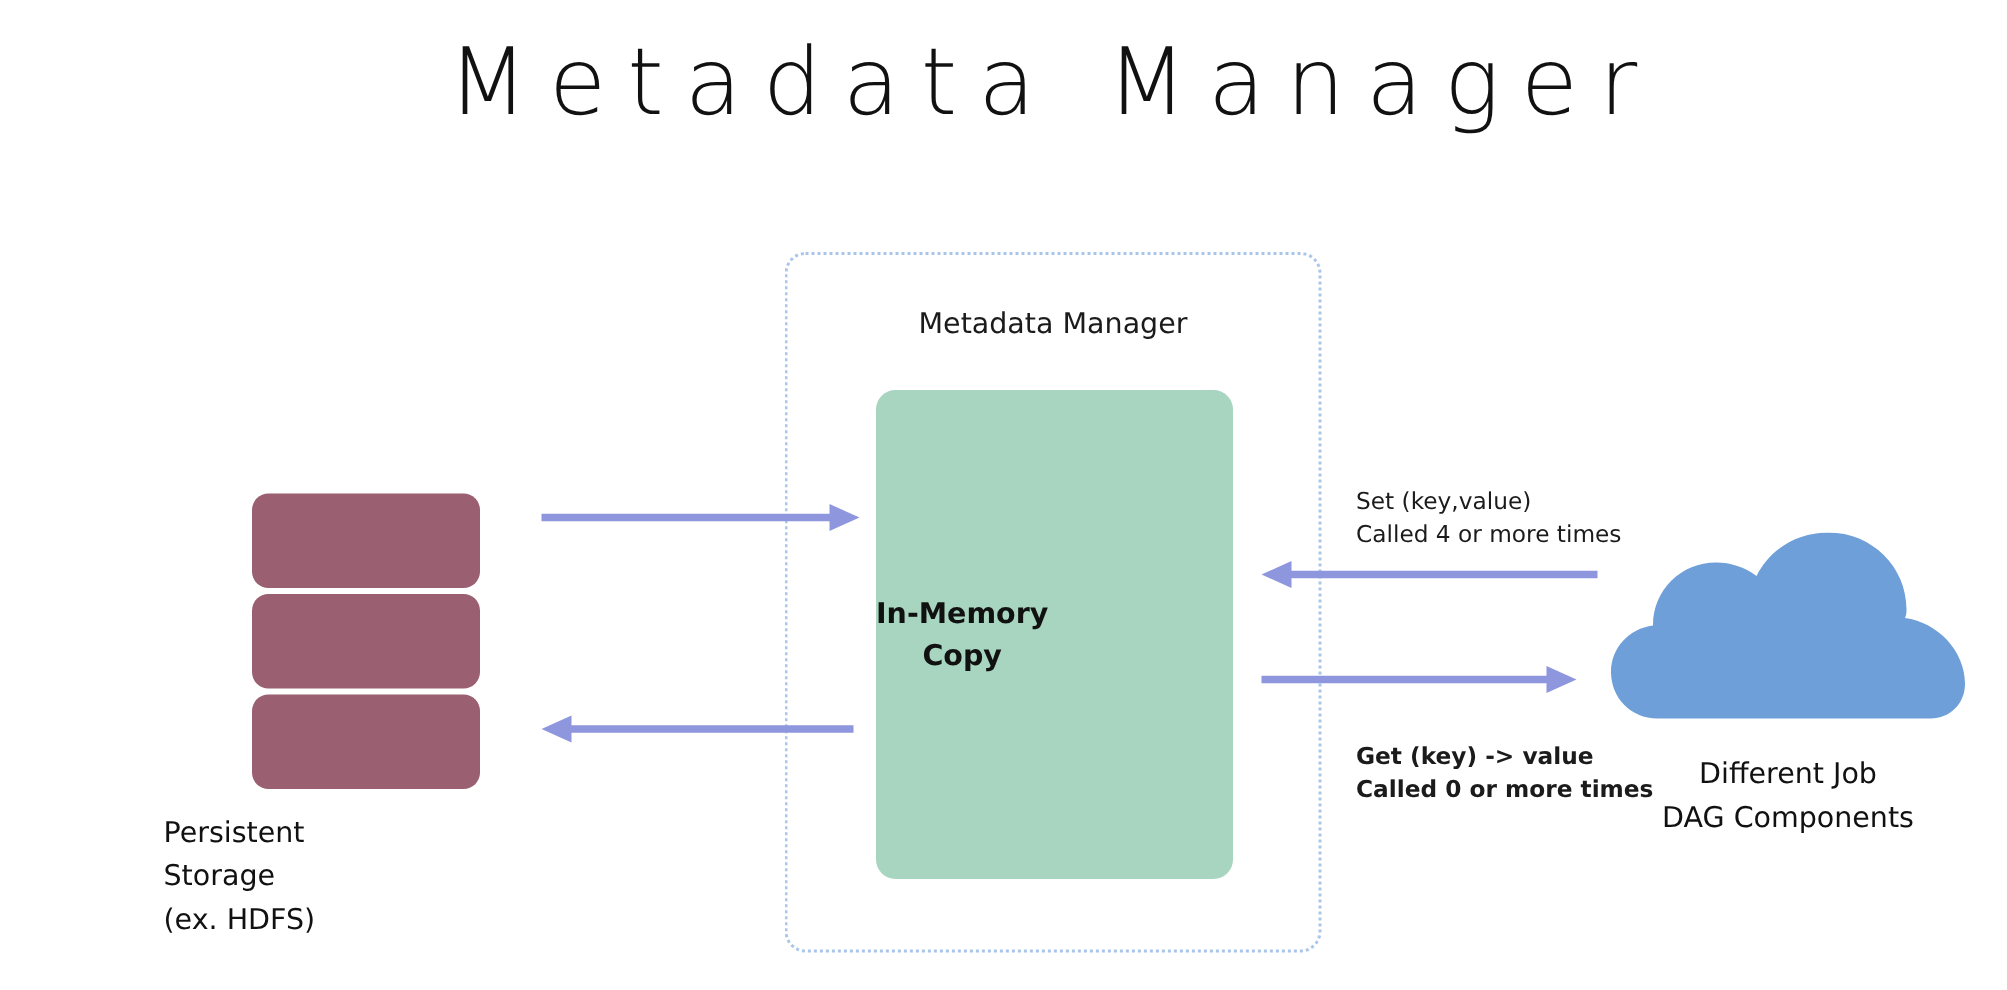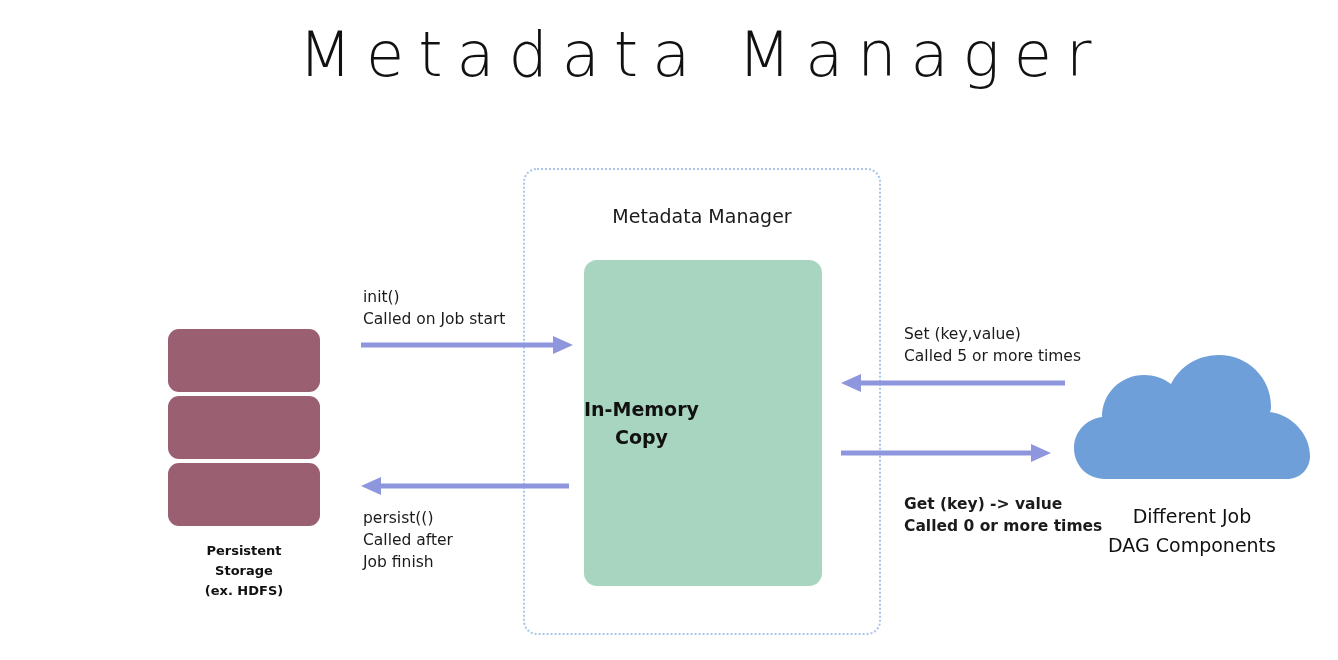--- a/index.html
+++ b/index.html
@@ -89,23 +89,23 @@
   }
   #storage-slab-1 { top: 329px; }
   #storage-slab-2 { top: 396px; }
   #storage-slab-3 { top: 463px; }
 
   #storage-label {
     position: absolute;
     left: 76px;
     top: 541px;
     width: 270px;
-    text-align: center;
-    font-size: 13px;
-    font-weight: 700;
+    text-align: left;
+    font-size: 19px;
+    font-weight: 400;
     color: #111111;
     line-height: 1.52;
     white-space: pre-line;
   }
 
   
   #cloud-shape {
     position: absolute;
     left: 1041px;
     top: 355px;
@@ -178,37 +178,32 @@
              C197 53 197 55 196 57
              C218 60 236 79 236 101 C236 114 226 124 213 124 Z" fill="#6f9fd8"></path>
   </svg>
   <div id="cloud-label">Different Job
 DAG Components</div>
 
   <svg class="arrow-svg" id="arrow-init" viewBox="0 0 212 16">
     <line x1="0" y1="8" x2="194" y2="8" stroke="#8e96dd" stroke-width="5"></line>
     <polygon points="212,8 192,17 192,-1" fill="#8e96dd"></polygon>
   </svg>
-  <div class="caption" id="caption-init">init()
-Called on Job start</div>
 
   <svg class="arrow-svg" id="arrow-persist" viewBox="0 0 208 16">
     <line x1="18" y1="8" x2="208" y2="8" stroke="#8e96dd" stroke-width="5"></line>
     <polygon points="0,8 20,17 20,-1" fill="#8e96dd"></polygon>
   </svg>
-  <div class="caption" id="caption-persist">persist(()
-Called after
-Job finish</div>
 
   <svg class="arrow-svg" id="arrow-set" viewBox="0 0 224 16">
     <line x1="18" y1="8" x2="224" y2="8" stroke="#8e96dd" stroke-width="5"></line>
     <polygon points="0,8 20,17 20,-1" fill="#8e96dd"></polygon>
   </svg>
   <div class="caption" id="caption-set">Set (key,value)
-Called 5 or more times</div>
+Called 4 or more times</div>
 
   <svg class="arrow-svg" id="arrow-get" viewBox="0 0 210 16">
     <line x1="0" y1="8" x2="192" y2="8" stroke="#8e96dd" stroke-width="5"></line>
     <polygon points="210,8 190,17 190,-1" fill="#8e96dd"></polygon>
   </svg>
   <div class="caption" id="caption-get">Get (key) -&gt; value
 Called 0 or more times</div>
 
 </div>
 

